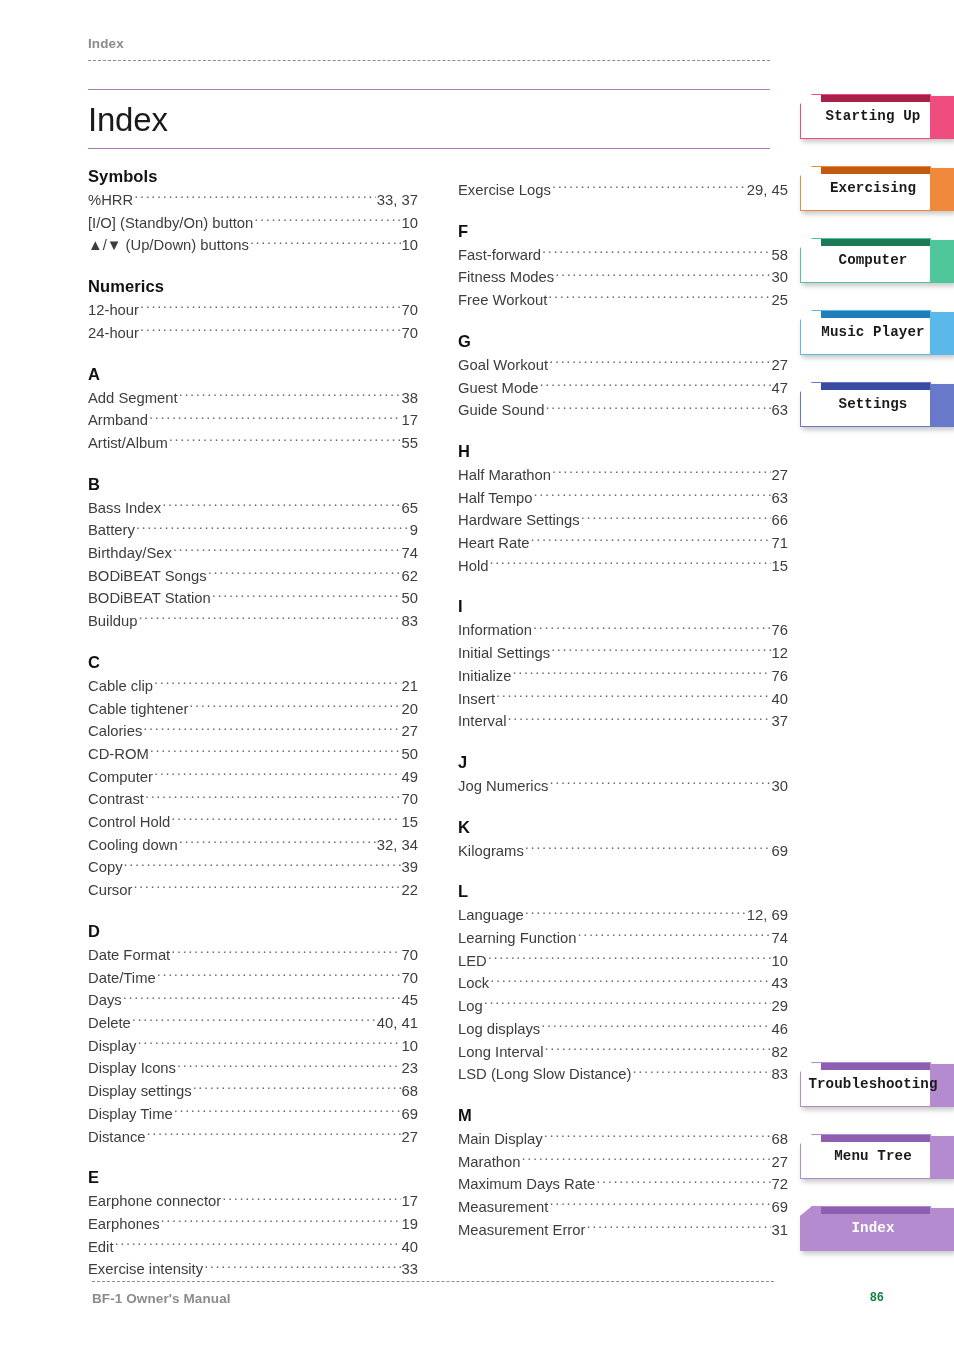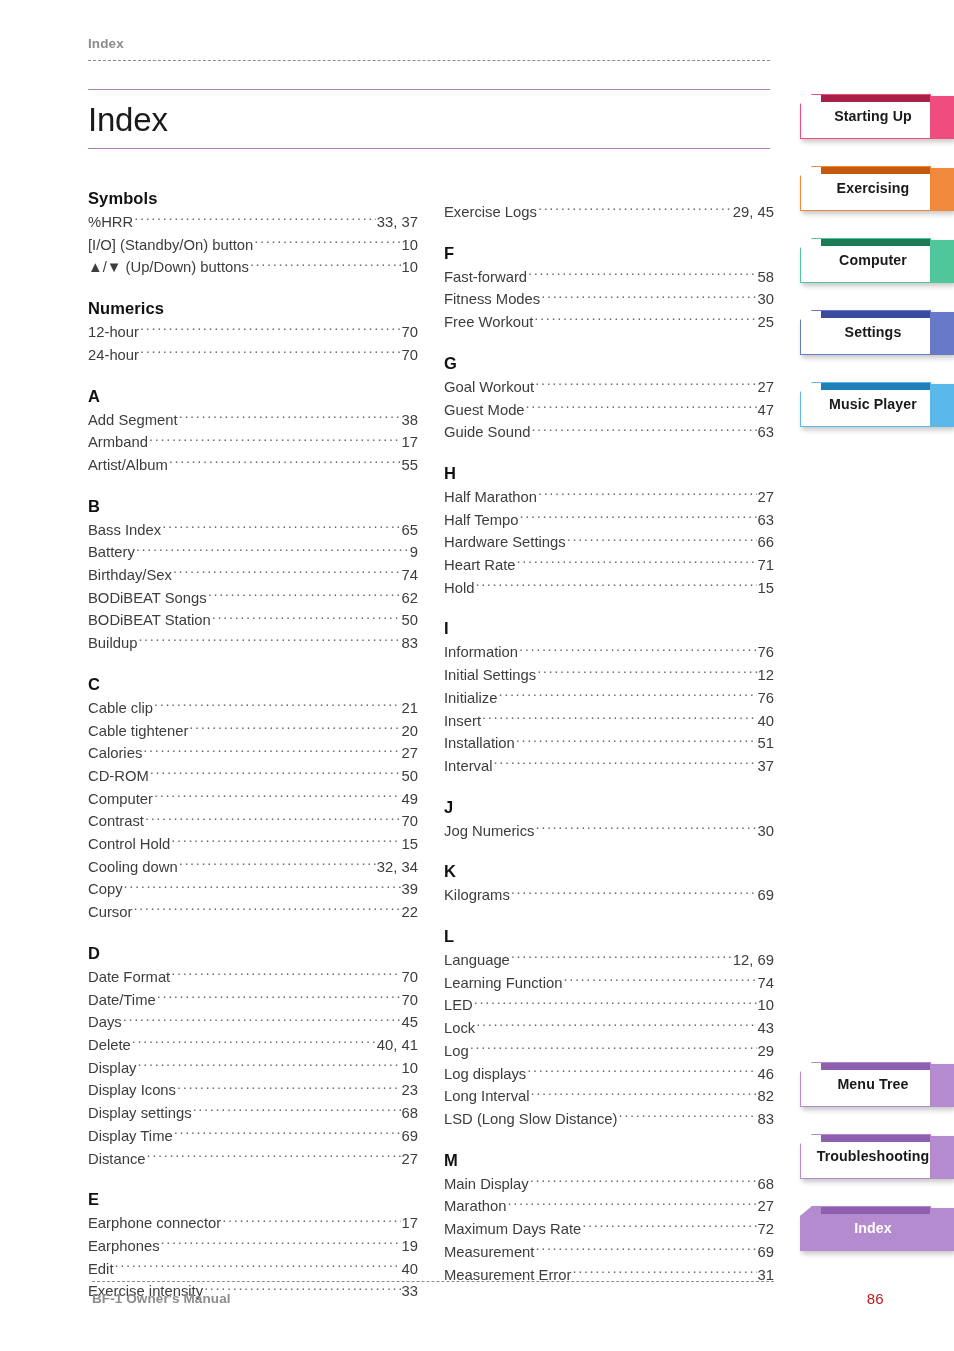--- a/index.html
+++ b/index.html
@@ -54,24 +54,24 @@
     font-weight: normal;
     color: #1a1a1a;
     line-height: 40px;
     letter-spacing: -0.2px;
   }
 
   
   .columns {
     position: absolute;
     left: 88px;
-    top: 186px;
+    top: 164px;
     width: 694px;
     display: flex;
-    gap: 26px;
+    gap: 40px;
   }
   .column {
     width: 330px;
     flex: 0 0 330px;
   }
 
   .group { }
   .group + .group { margin-top: 17px; }
 
   .group-heading {
@@ -121,20 +121,21 @@
     width: 154px;
   }
   .tabs-top { top: 94px; }
   .tabs-bottom { top: 1062px; }
 
   .tab {
     position: relative;
     height: 47px;
     margin-bottom: 25px;
     filter: drop-shadow(2px 3px 2.5px rgba(0,0,0,0.22));
+    font-family: Liberation Mono, monospace;
   }
   .tab:last-child { margin-bottom: 0; }
 
   
   .tab-end {
     position: absolute;
     right: 0;
     top: 2px;
     width: 31px;
     height: 43px;
@@ -188,23 +189,24 @@
   .footer-left {
     font-size: 13.5px;
     font-weight: bold;
     color: #8c8c8c;
     letter-spacing: 0.1px;
   }
   .footer-page {
     position: absolute;
     right: -110px;
     top: 9px;
-    font-size: 15px;
-    color: #b91c1c;
+    font-size: 12px;
+    color: #15803d;
     letter-spacing: 0.3px;
+    font-weight: bold;
   }
 </style>
 </head>
 <body>
 
 <div class="page">
 
   <div class="running-header">
     <div class="running-header-text">Index</div>
     <div class="dashed-rule"></div>
@@ -509,25 +511,20 @@
           </div>
           <div class="entry">
             <span class="entry-label">Initialize</span>
             <span class="entry-leader"></span>
             <span class="entry-page">76</span>
           </div>
           <div class="entry">
             <span class="entry-label">Insert</span>
             <span class="entry-leader"></span>
             <span class="entry-page">40</span>
-          </div>
-          <div class="entry">
-            <span class="entry-label">Installation</span>
-            <span class="entry-leader"></span>
-            <span class="entry-page">51</span>
           </div>
           <div class="entry">
             <span class="entry-label">Interval</span>
             <span class="entry-leader"></span>
             <span class="entry-page">37</span>
           </div>
         </div>
         <div class="group">
           <div class="group-heading">J</div>
           <div class="entry">
@@ -634,49 +631,49 @@
         <div class="tab-label">Exercising</div>
       </div>
       <div class="tab">
         <div class="tab-end" style="background: rgb(79, 199, 154);"></div>
         <div class="tab-body" style="border-color: rgb(79, 199, 154);">
           <div class="tab-bar" style="background: rgb(29, 122, 87);"></div>
         </div>
         <div class="tab-label">Computer</div>
       </div>
       <div class="tab">
+        <div class="tab-end" style="background: rgb(90, 184, 234);"></div>
+        <div class="tab-body" style="border-color: rgb(90, 184, 234);">
+          <div class="tab-bar" style="background: rgb(31, 127, 184);"></div>
+        </div>
+        <div class="tab-label">Music Player</div>
+      </div>
+      <div class="tab">
         <div class="tab-end" style="background: rgb(104, 121, 201);"></div>
         <div class="tab-body" style="border-color: rgb(104, 121, 201);">
           <div class="tab-bar" style="background: rgb(58, 74, 158);"></div>
         </div>
         <div class="tab-label">Settings</div>
-      </div>
-      <div class="tab">
-        <div class="tab-end" style="background: rgb(90, 184, 234);"></div>
-        <div class="tab-body" style="border-color: rgb(90, 184, 234);">
-          <div class="tab-bar" style="background: rgb(31, 127, 184);"></div>
-        </div>
-        <div class="tab-label">Music Player</div>
       </div>
     </div>
 
   <div class="tabs tabs-bottom" id="tabs-bottom">
       <div class="tab">
         <div class="tab-end" style="background: rgb(180, 139, 206);"></div>
         <div class="tab-body" style="border-color: rgb(180, 139, 206);">
           <div class="tab-bar" style="background: rgb(142, 95, 176);"></div>
         </div>
-        <div class="tab-label">Menu Tree</div>
+        <div class="tab-label">Troubleshooting</div>
       </div>
       <div class="tab">
         <div class="tab-end" style="background: rgb(180, 139, 206);"></div>
         <div class="tab-body" style="border-color: rgb(180, 139, 206);">
           <div class="tab-bar" style="background: rgb(142, 95, 176);"></div>
         </div>
-        <div class="tab-label">Troubleshooting</div>
+        <div class="tab-label">Menu Tree</div>
       </div>
       <div class="tab active">
         <div class="tab-end" style="background: rgb(180, 139, 206);"></div>
         <div class="tab-body" style="background: rgb(180, 139, 206); border-color: rgb(180, 139, 206);">
           <div class="tab-bar" style="background: rgb(142, 95, 176);"></div>
         </div>
         <div class="tab-label">Index</div>
       </div>
     </div>
 

